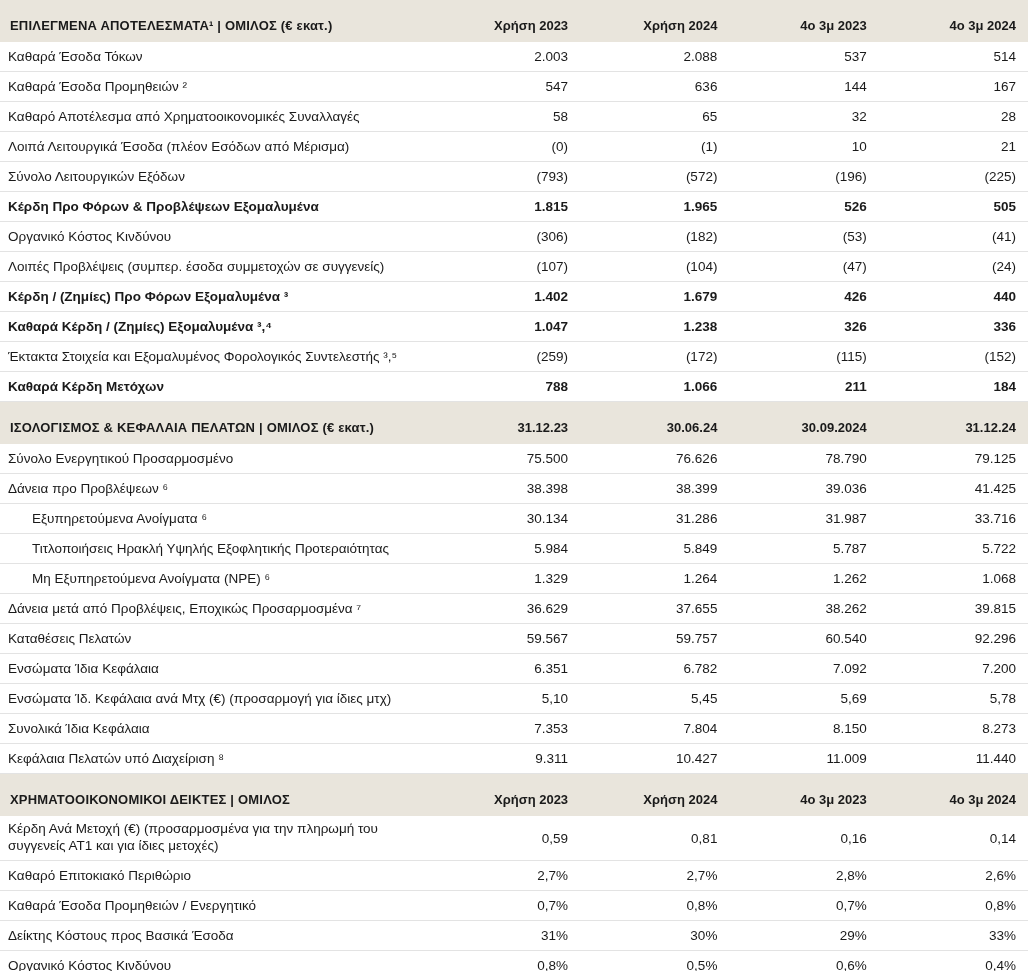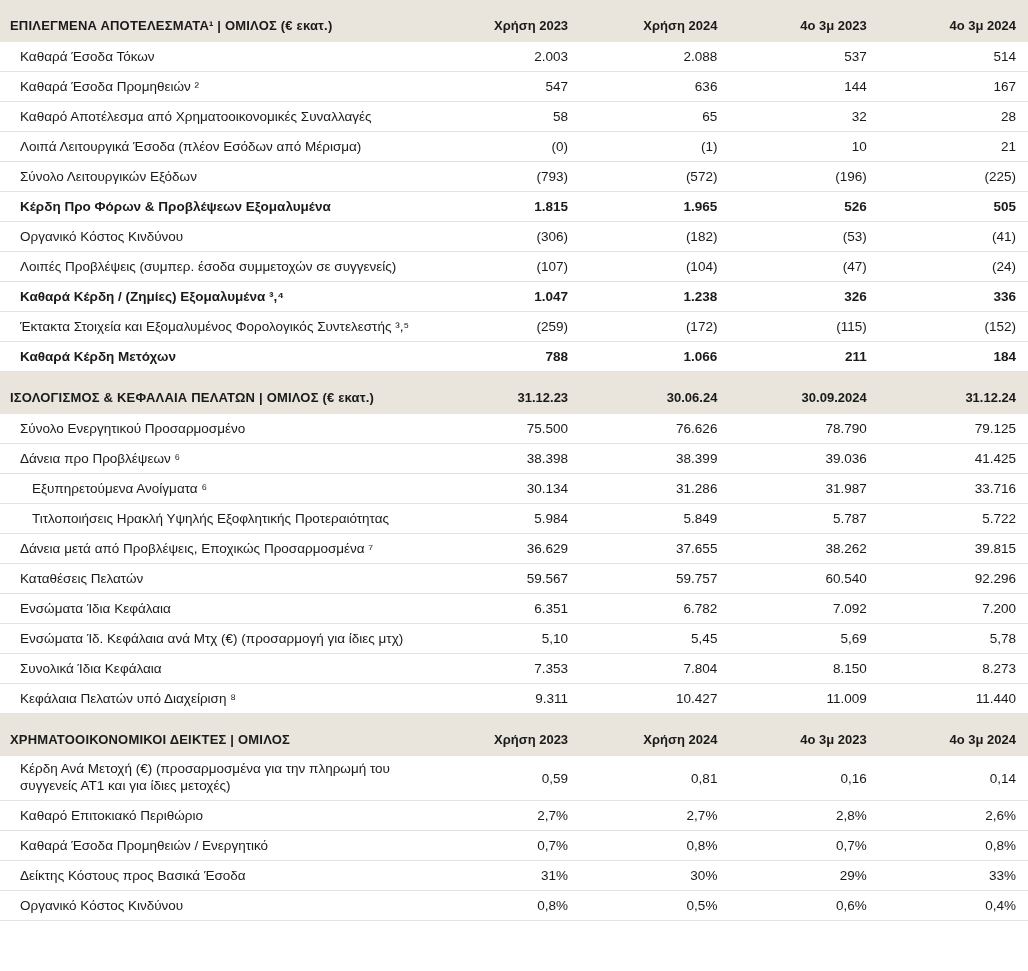--- a/index.html
+++ b/index.html
@@ -43,21 +43,21 @@
   }
   tr.section-head td.num {
     text-align: right;
     padding-right: 12px;
   }
   tr.row td {
     height: 29px;
     border-bottom: 1px solid #e3e3e3;
   }
   tr.row td.label {
-    padding-left: 20px;
+    padding-left: 8px;
     padding-right: 6px;
     color: #1a1a1a;
   }
   tr.row td.num {
     text-align: right;
     padding-right: 12px;
   }
   tr.row.bold td {
     font-weight: bold;
   }
@@ -140,20 +140,27 @@
         <td class="num">(41)</td>
       </tr>
       <tr class="row">
         <td class="label">Λοιπές Προβλέψεις (συμπερ. έσοδα συμμετοχών σε συγγενείς)</td>
         <td class="num">(107)</td>
         <td class="num">(104)</td>
         <td class="num">(47)</td>
         <td class="num">(24)</td>
       </tr>
       <tr class="row bold">
+        <td class="label">Κέρδη / (Ζημίες) Προ Φόρων Εξομαλυμένα ³</td>
+        <td class="num">1.402</td>
+        <td class="num">1.679</td>
+        <td class="num">426</td>
+        <td class="num">440</td>
+      </tr>
+      <tr class="row bold">
         <td class="label">Καθαρά Κέρδη / (Ζημίες) Εξομαλυμένα ³,⁴</td>
         <td class="num">1.047</td>
         <td class="num">1.238</td>
         <td class="num">326</td>
         <td class="num">336</td>
       </tr>
       <tr class="row">
         <td class="label">Έκτακτα Στοιχεία και Εξομαλυμένος Φορολογικός Συντελεστής ³,⁵</td>
         <td class="num">(259)</td>
         <td class="num">(172)</td>
@@ -195,20 +202,27 @@
         <td class="num">31.987</td>
         <td class="num">33.716</td>
       </tr>
       <tr class="row indent1">
         <td class="label">Τιτλοποιήσεις Ηρακλή Υψηλής Εξοφλητικής Προτεραιότητας</td>
         <td class="num">5.984</td>
         <td class="num">5.849</td>
         <td class="num">5.787</td>
         <td class="num">5.722</td>
       </tr>
+      <tr class="row indent1">
+        <td class="label">Μη Εξυπηρετούμενα Ανοίγματα (NPE) ⁶</td>
+        <td class="num">1.329</td>
+        <td class="num">1.264</td>
+        <td class="num">1.262</td>
+        <td class="num">1.068</td>
+      </tr>
       <tr class="row">
         <td class="label">Δάνεια μετά από Προβλέψεις,  Εποχικώς Προσαρμοσμένα ⁷</td>
         <td class="num">36.629</td>
         <td class="num">37.655</td>
         <td class="num">38.262</td>
         <td class="num">39.815</td>
       </tr>
       <tr class="row">
         <td class="label">Καταθέσεις Πελατών</td>
         <td class="num">59.567</td>

